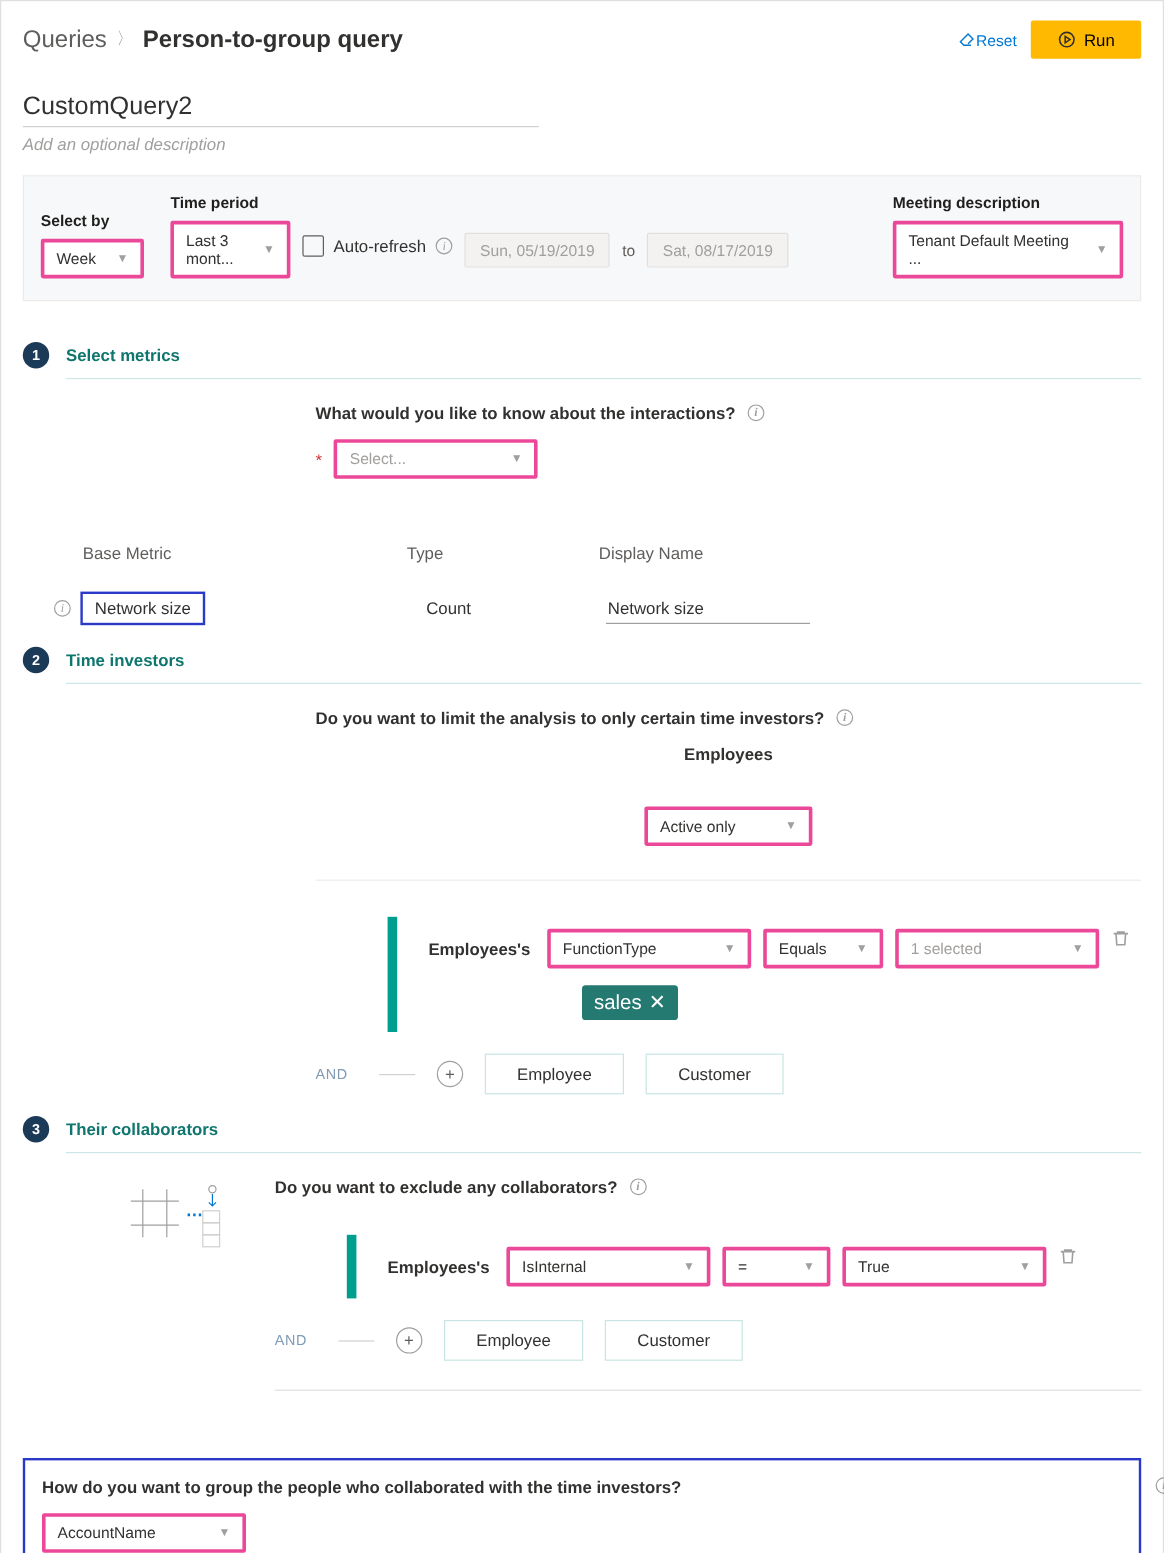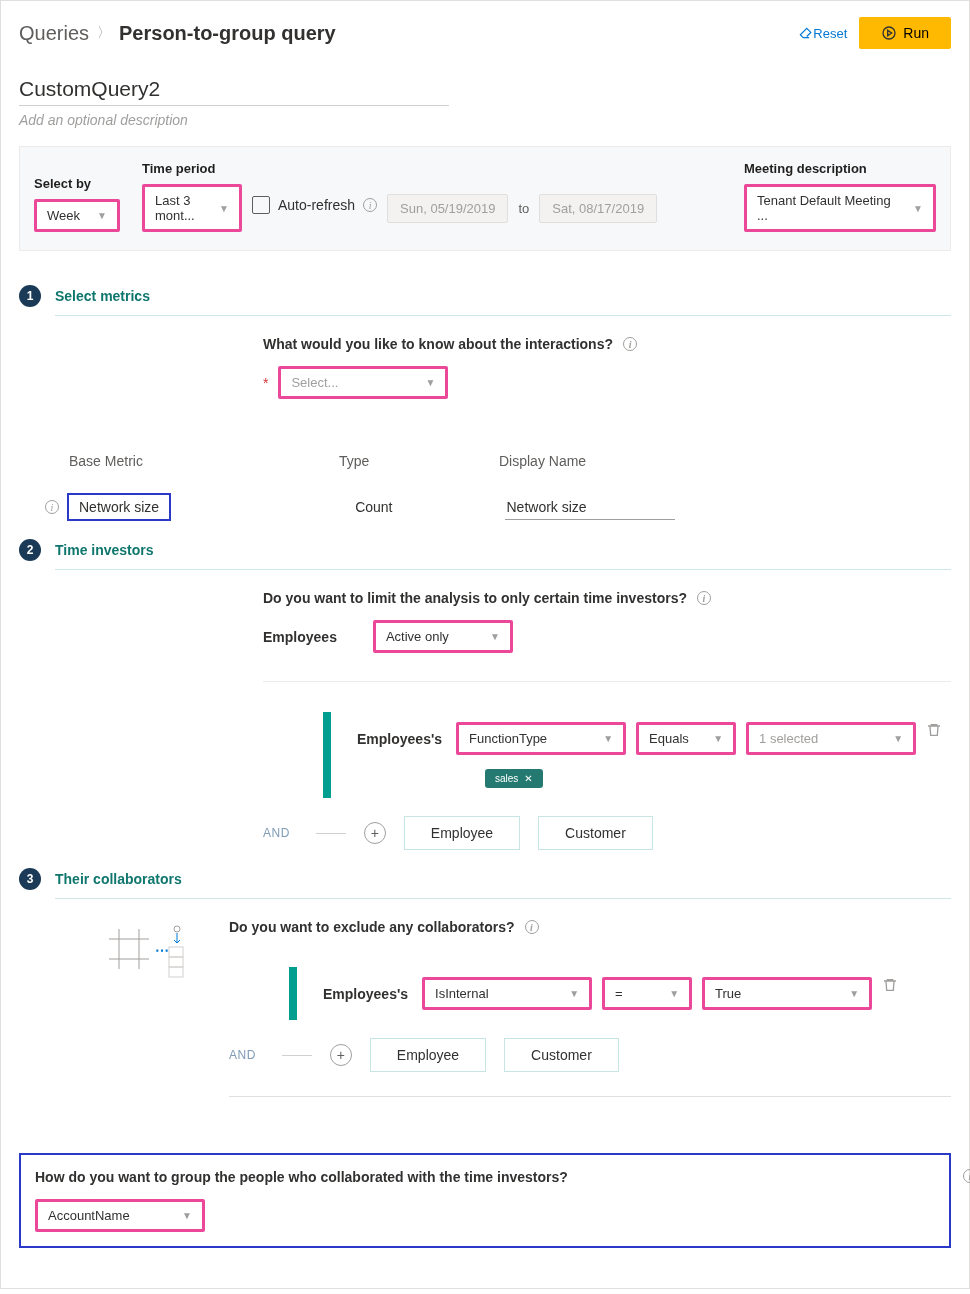--- a/index.html
+++ b/index.html
@@ -38,29 +38,29 @@
 .select-wide { width: 170px; }
 .metric-header { display: flex; padding-left: 50px; color: #605e5c; font-size: 14px; margin-top: 54px; margin-bottom: 24px; }
 .mh-base { width: 270px; }
 .mh-type { width: 160px; }
 .mh-display { width: 200px; }
 .metric-row { display: flex; align-items: center; padding-left: 26px; margin-bottom: 4px; }
 .metric-info { margin-right: 8px; }
 .metric-chip { border: 2px solid #2b39c9; padding: 4px 10px; font-size: 14px; }
 .metric-type { margin-left: 184px; color: #323130; }
 .metric-display { margin-left: 112px; border-bottom: 1px solid #a19f9d; padding: 4px 2px; width: 170px; }
-.emp-row { display: flex; align-items: center; gap: 36px; margin-top: 14px; margin-bottom: 28px; }
+.emp-row { display: flex; align-items: center; gap: 36px; margin-top: 14px; margin-bottom: 28px; flex-direction: column; }
 .emp-label { font-weight: 600; }
 .filter-block { display: flex; gap: 26px; align-items: stretch; margin-top: 12px; }
 .teal-bar { width: 8px; background: #009e8f; }
 .filter-content { padding: 10px 0; flex: 1; }
 .fc-label { font-weight: 600; font-size: 14px; margin-bottom: 0; }
 .fc-row { display: flex; gap: 10px; margin-top: 0; }
 .fc-top { display: flex; align-items: center; gap: 14px; }
-.tag { background: #247a70; color: #fff; padding: 4px 10px; border-radius: 3px; display: inline-flex; align-items: center; gap: 6px; margin-top: 14px; font-size: 10px; }
+.tag { background: #247a70; color: #fff; padding: 4px 10px; border-radius: 3px; display: inline-flex; align-items: center; gap: 6px; margin-top: 14px; font-size: 17px; }
 .tag .x { cursor: pointer; }
 .and-row { display: flex; align-items: center; gap: 18px; margin-top: 18px; }
 .and-lbl { color: #7f9bb5; font-size: 12px; letter-spacing: 0.5px; margin-right: 8px; }
 .plus-circle { width: 22px; height: 22px; border: 1px solid #a19f9d; border-radius: 50%; display: flex; align-items: center; justify-content: center; color: #605e5c; cursor: pointer; }
 .pill-btn { border: 1px solid #c7e6e3; padding: 8px 26px; background: #fff; cursor: pointer; font-size: 14px; color: #323130; }
 .trash { color: #a19f9d; cursor: pointer; }
 .collab-row { display: flex; align-items: flex-start; gap: 20px; }
 .diagram { width: 120px; margin-left: 70px; flex-shrink: 0; }
 .group-callout { border: 2px solid #2b39c9; padding: 14px; margin-top: 26px; position: relative; }
 .sec-divider { border: none; border-top: 1px solid #e1dfdd; margin: 24px 0; }

